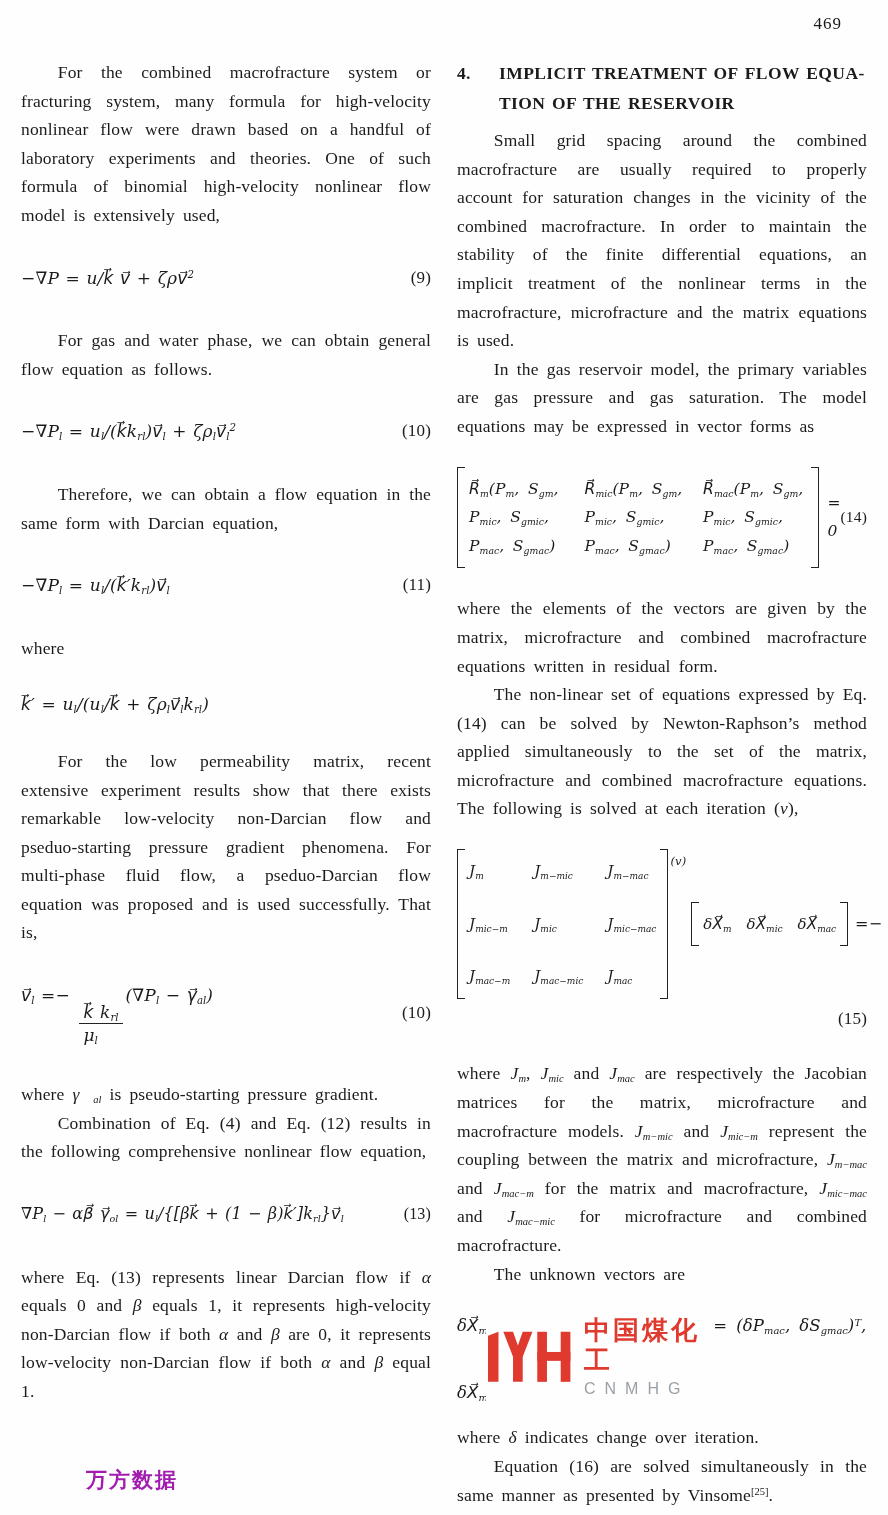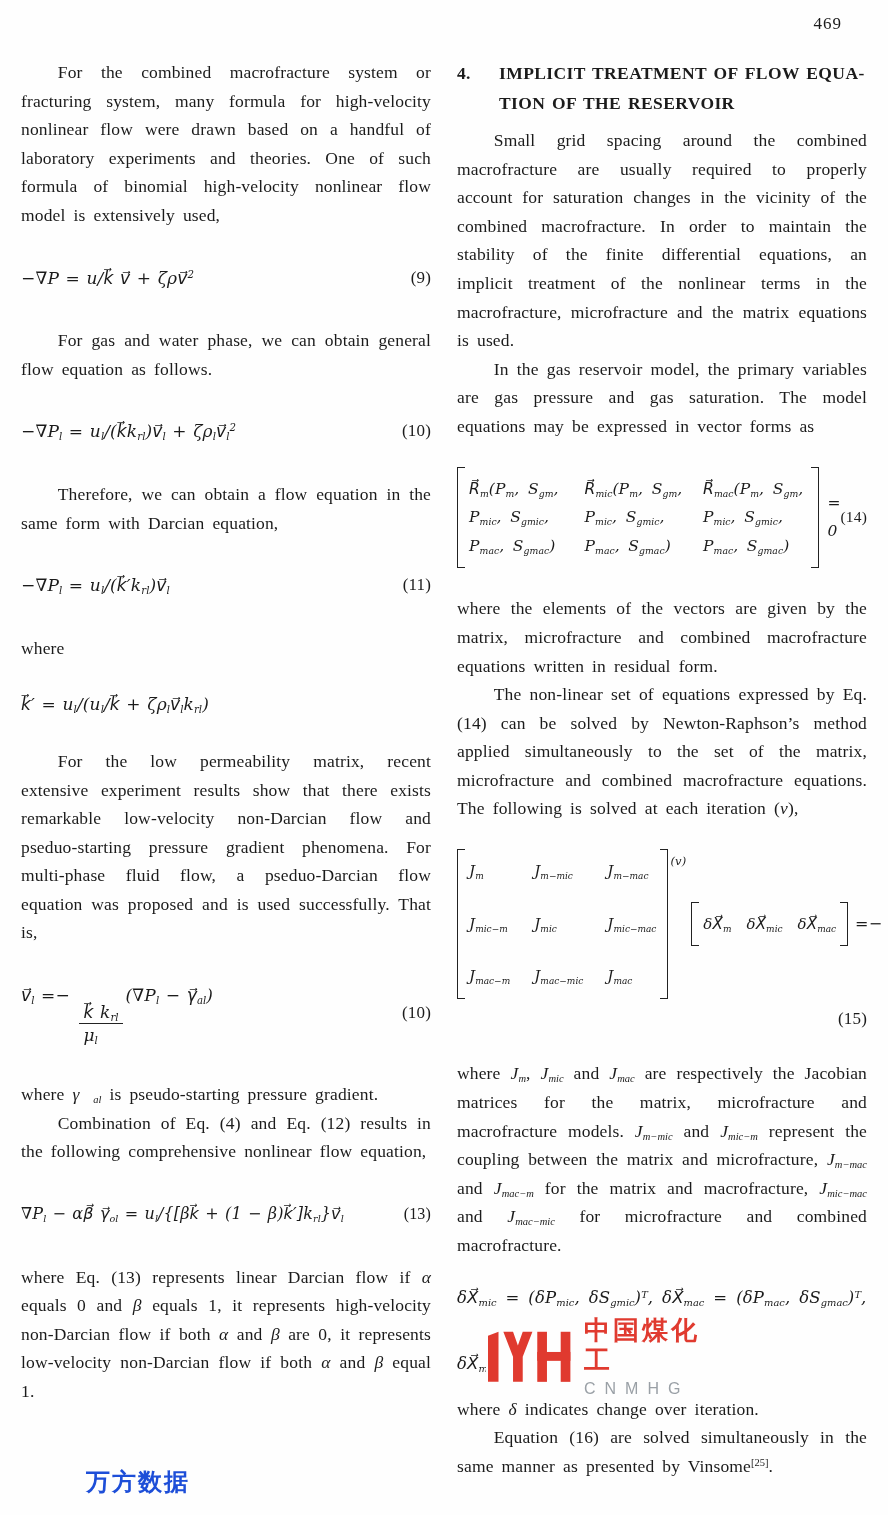--- a/index.html
+++ b/index.html
@@ -55,21 +55,21 @@
   
   .wm-logo{position:absolute;left:486px;top:1310px;width:218px;background:#fefefe;
     display:flex;align-items:center;gap:12px;padding:6px 2px;}
   .wm-mark{width:84px;height:58px;flex:0 0 auto;}
   .wm-text{display:flex;flex-direction:column;}
   .wm-cn{font-size:26px;font-weight:bold;color:#e03a2f;letter-spacing:3px;
     font-family:"Liberation Sans","DejaVu Sans",sans-serif;line-height:1.15;}
   .wm-en{font-size:16px;color:#9aa0a6;letter-spacing:9px;margin-top:5px;
     font-family:"Liberation Sans","DejaVu Sans",sans-serif;line-height:1;}
 
-  .wanfang{position:absolute;left:86px;top:1466px;font-size:24px;font-weight:bold;color:#1d4ed8;
+  .wanfang{position:absolute;left:86px;top:1466px;font-size:21px;font-weight:bold;color:#a21caf;
     font-family:"DejaVu Sans","Liberation Sans",sans-serif;letter-spacing:2px;}
 </style>
 </head>
 <body>
 
 <div class="page">
 
   <div class="page-number">469</div>
 
   <div class="columns">
@@ -181,20 +181,21 @@
           </span>
           <span class="eqsign">=−</span>
           <span class="matwrap">
             <span class="iter">(v)</span>
           </span>
         </div>
         <div class="eqnum-right">(15)</div>
       </div>
 
       <p class="noindent">where <i>J<sub>m</sub></i>, <i>J<sub>mic</sub></i> and <i>J<sub>mac</sub></i> are respectively the Jacobian matrices for the matrix, microfracture and macrofracture models. <i>J<sub>m−mic</sub></i> and <i>J<sub>mic−m</sub></i> represent the coupling between the matrix and microfracture, <i>J<sub>m−mac</sub></i> and <i>J<sub>mac−m</sub></i> for the matrix and macrofracture, <i>J<sub>mic−mac</sub></i> and <i>J<sub>mac−mic</sub></i> for microfracture and combined macrofracture.</p>
+      <p>The unknown vectors are</p>
 
       <div class="eq16">
         <div class="line1">δX⃗<sub>mic</sub> = (δP<sub>mic</sub>, δS<sub>gmic</sub>)<sup>T</sup>, δX⃗<sub>mac</sub> = (δP<sub>mac</sub>, δS<sub>gmac</sub>)<sup>T</sup>,</div>
         <div class="line2">δX⃗<sub>m</sub></div>
       </div>
 
       <p class="noindent">where <i>δ</i> indicates change over iteration.</p>
       <p>Equation (16) are solved simultaneously in the same manner as presented by Vinsome<sup>[25]</sup>.</p>
     </div>
   </div>

